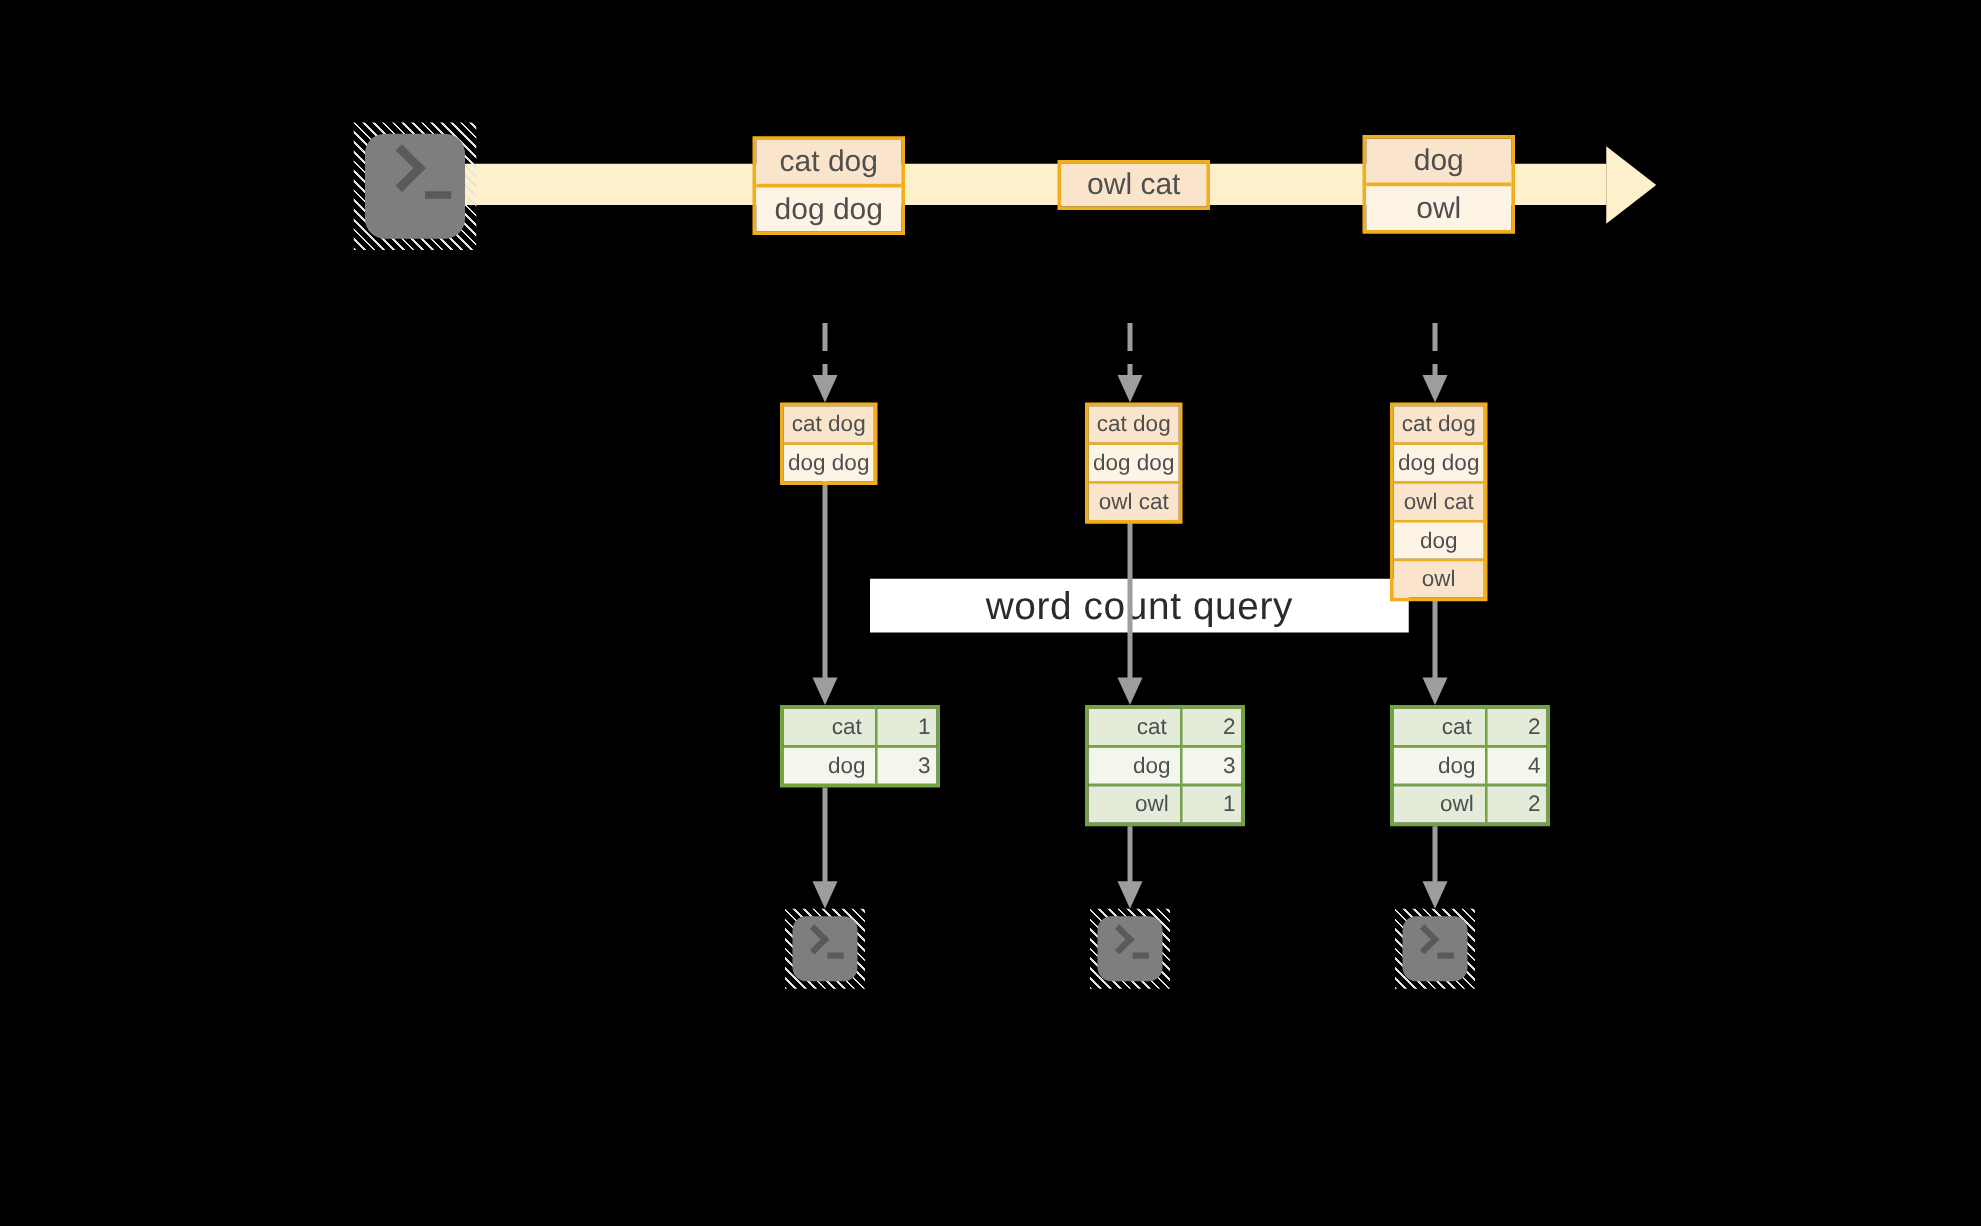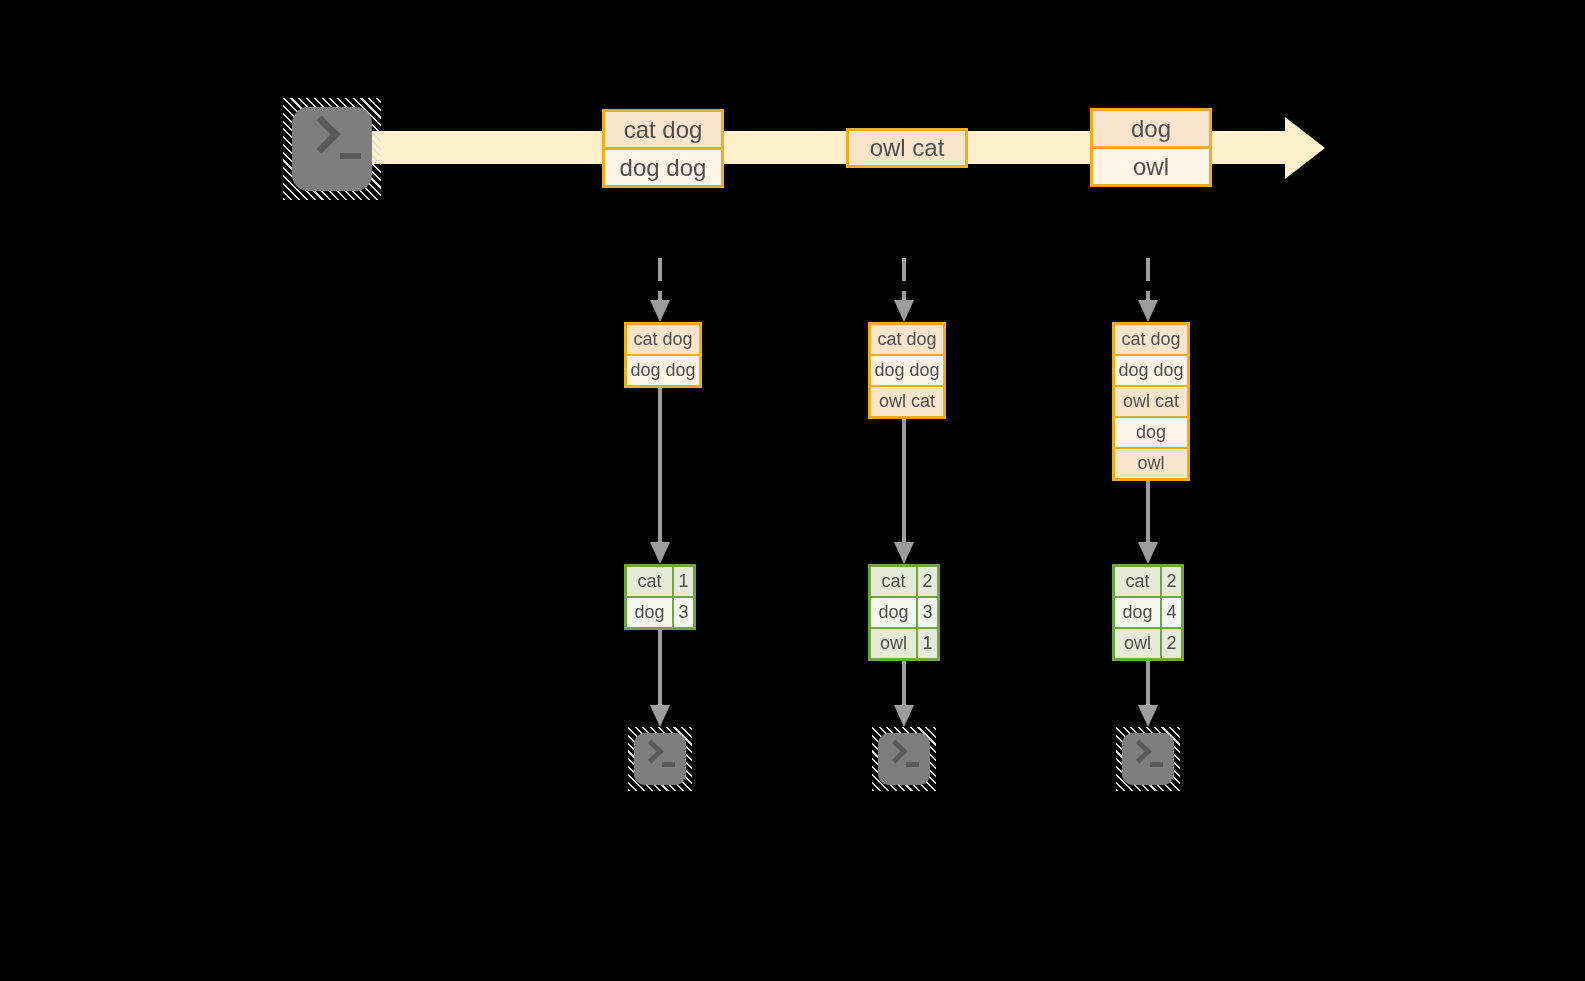--- a/index.html
+++ b/index.html
@@ -42,21 +42,21 @@
          background:repeating-linear-gradient(to bottom,var(--arrow-gray) 0 23px,transparent 23px 33px);}
   .ahead{position:absolute;width:0;height:0;z-index:2;
          border-left:10px solid transparent;border-right:10px solid transparent;
          border-top:22px solid var(--arrow-gray);}
 
   
   .gtable{position:absolute;border:3px solid var(--green-border);z-index:3;}
   .grow{display:flex;}
   .grow+ .grow{border-top:2px solid var(--green-border);}
   .gcell{height:29px;display:flex;align-items:center;justify-content:center;
-         font-size:18px;color:var(--label-text);}
+         font-size:18px;color:var(--label-text);padding-left:28px;}
   .gword{width:45px;border-right:2px solid var(--green-border);}
   .gnum{width:19px;}
   .sage{background:var(--sage-fill);}
   .sagelt{background:var(--sage-light-fill);}
 </style>
 </head>
 <body>
 
 <div class="canvas">
 
@@ -99,20 +99,23 @@
     <div class="orow peach">owl cat</div>
   </div>
   <div class="obox state" style="left:1112px;top:322px;">
     <div class="orow peach">cat dog</div>
     <div class="orow cream">dog dog</div>
     <div class="orow peach">owl cat</div>
     <div class="orow cream">dog</div>
     <div class="orow peach">owl</div>
   </div>
 
+  <div class="query-box">
+    <span>word count query</span>
+  </div>
 
   <div class="vline" style="left:658px;top:384px;height:162px;"></div>
   <div class="ahead" style="left:650px;top:542px;"></div>
   <div class="vline" style="left:902px;top:417px;height:129px;"></div>
   <div class="ahead" style="left:894px;top:542px;"></div>
   <div class="vline" style="left:1146px;top:479px;height:67px;"></div>
   <div class="ahead" style="left:1138px;top:542px;"></div>
 
   <div class="gtable" style="left:624px;top:564px;">
     <div class="grow">

